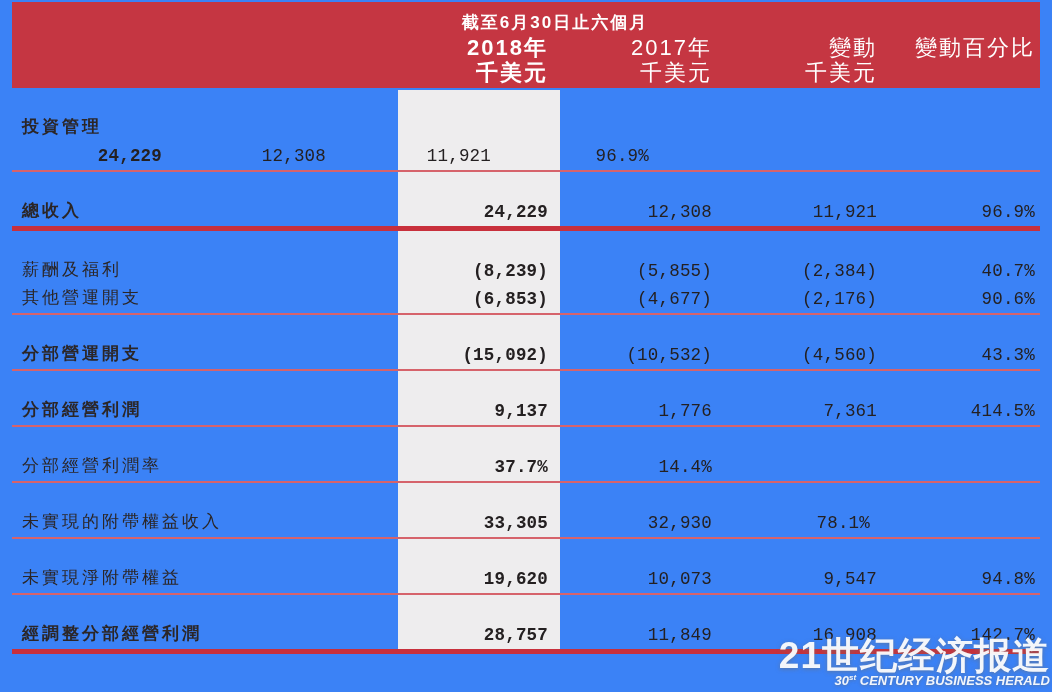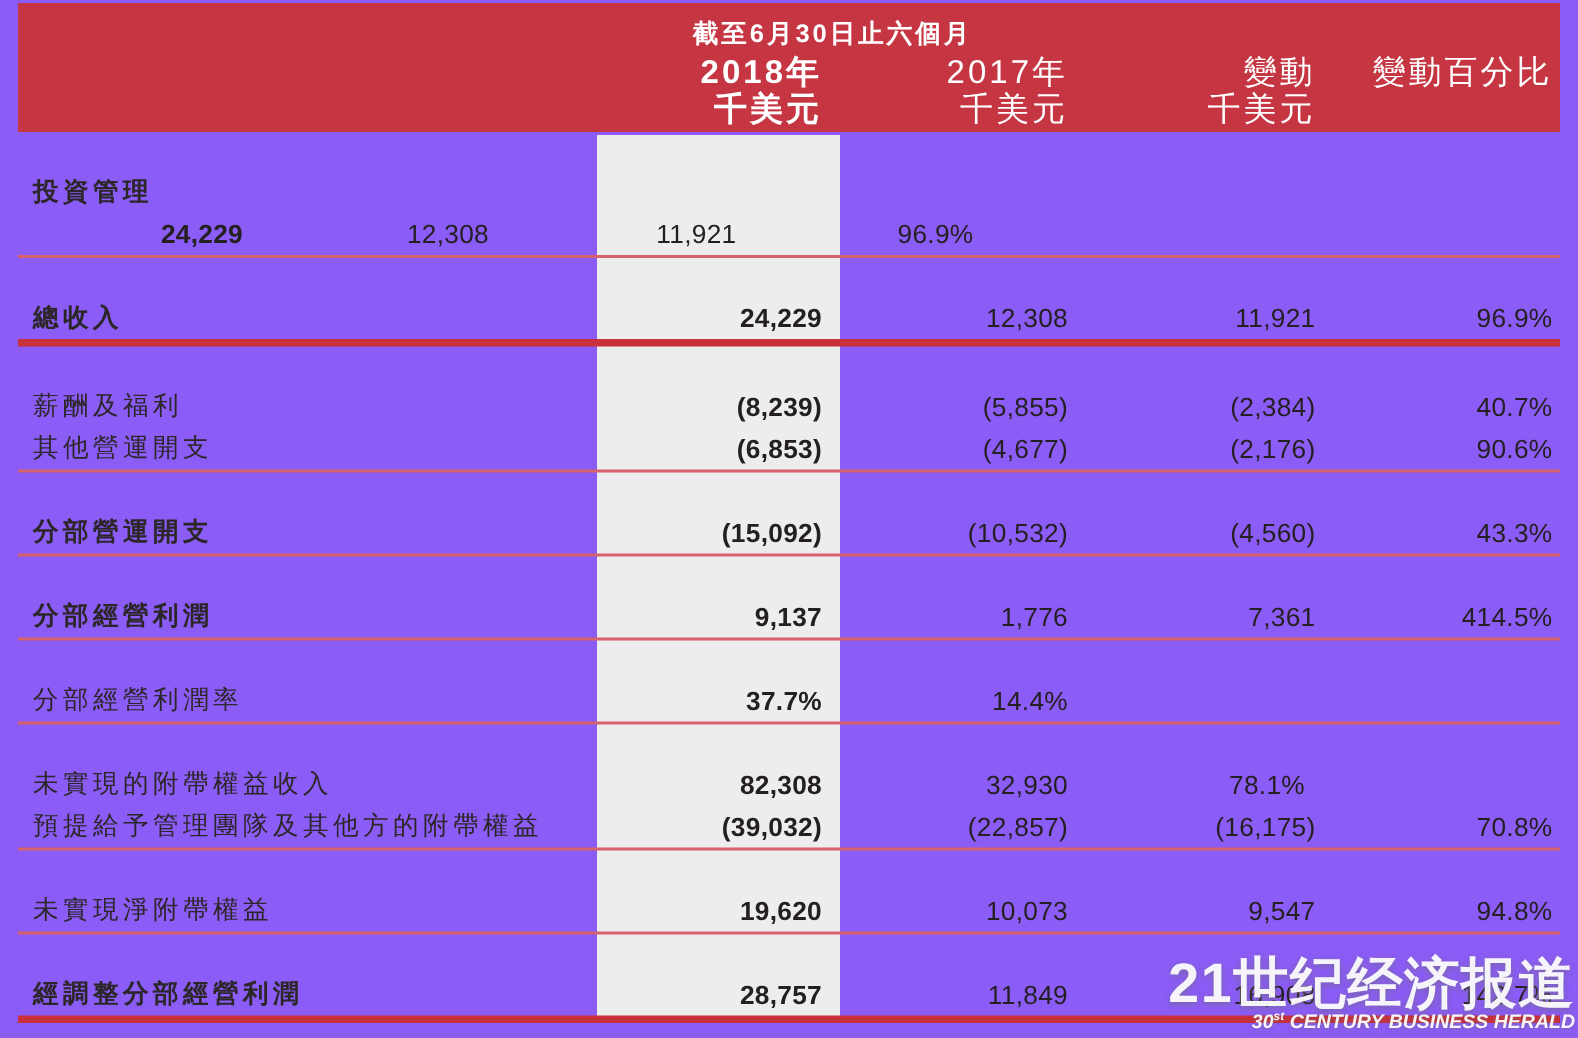--- a/index.html
+++ b/index.html
@@ -1,17 +1,17 @@
 <!DOCTYPE html>
 <html><head>
 <meta charset="utf-8">
 <style>
   html,body{margin:0;padding:0;background:#fff;}
   .page{
-    position:relative;width:1052px;height:692px;background:#8b5cf6;overflow:hidden;
+    position:relative;width:1052px;height:692px;background:#3b82f6;overflow:hidden;
     font-family:"Liberation Sans","DejaVu Sans",sans-serif;
   }
   .table{position:absolute;left:12px;top:2px;width:1028px;}
 
   
   .thead{position:relative;height:86px;background:#c53642;color:#ffffff;}
   .period-title{
     position:absolute;top:9px;left:386px;width:314px;text-align:center;
     font-weight:bold;font-size:17px;letter-spacing:2px;white-space:nowrap;
   }
@@ -26,21 +26,21 @@
   .c-b{box-sizing:border-box;width:152px;}
   .c-c{box-sizing:border-box;width:165px;}
   .c-d{box-sizing:border-box;width:163px;padding-right:5px;}
 
   
   .tbody{position:relative;overflow:hidden;}
   .col-shade{position:absolute;left:386px;top:2px;bottom:0;width:162px;background:#eeedee;}
   .group{position:relative;z-index:1;margin-top:26px;border-bottom:2px solid #d6636b;}
   .group.thick{border-bottom:5px solid #c8303c;}
   .row{display:flex;height:28px;line-height:28px;}
-  .cell{box-sizing:border-box;}
+  .cell{box-sizing:border-box;font-family:Liberation Mono, monospace;}
   .cell.label{
     width:386px;padding-left:10px;font-size:17px;letter-spacing:3px;
     color:#2b2627;white-space:nowrap;text-align:left;
   }
   .cell.num{font-size:17.5px;color:#242021;text-align:right;letter-spacing:0.2px;padding-left:28px;}
   .bold{font-weight:bold;}
 
   
   .watermark{
     position:absolute;right:2px;bottom:4px;z-index:5;text-align:right;
@@ -152,30 +152,23 @@
             <div class="cell label">分部經營利潤率</div>
             <div class="cell num c-a bold">37.7%</div>
             <div class="cell num c-b">14.4%</div>
             <div class="cell num c-c"></div>
             <div class="cell num c-d"></div>
           </div>
         </div>
         <div class="group">
           <div class="row">
             <div class="cell label">未實現的附帶權益收入</div>
-            <div class="cell num c-a bold">82,308</div>
+            <div class="cell num c-a bold">33,305</div>
             <div class="cell num c-b">32,930</div>
             <div class="cell num c-d">78.1%</div>
-          </div>
-          <div class="row">
-            <div class="cell label">預提給予管理團隊及其他方的附帶權益</div>
-            <div class="cell num c-a bold">(39,032)</div>
-            <div class="cell num c-b">(22,857)</div>
-            <div class="cell num c-c">(16,175)</div>
-            <div class="cell num c-d">70.8%</div>
           </div>
         </div>
         <div class="group">
           <div class="row">
             <div class="cell label">未實現淨附帶權益</div>
             <div class="cell num c-a bold">19,620</div>
             <div class="cell num c-b">10,073</div>
             <div class="cell num c-c">9,547</div>
             <div class="cell num c-d">94.8%</div>
           </div>

